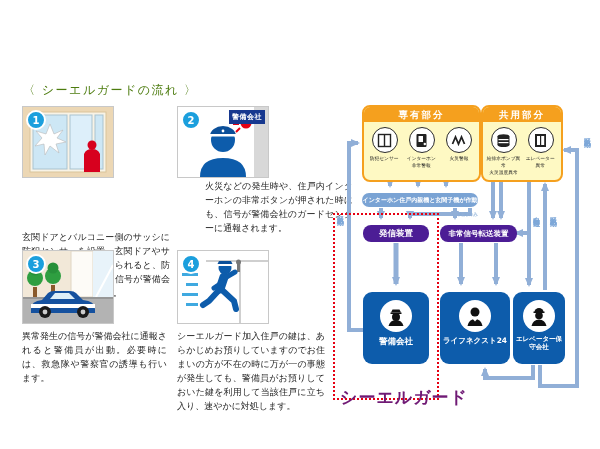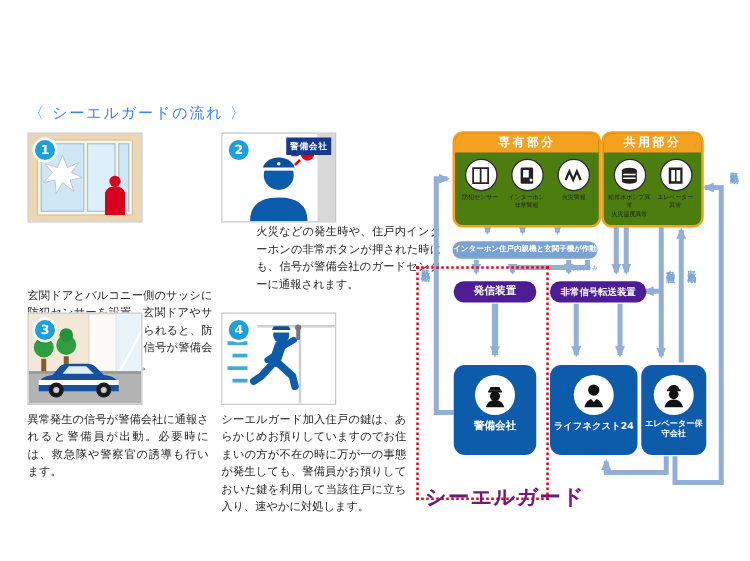--- a/index.html
+++ b/index.html
@@ -1,32 +1,32 @@
 <!DOCTYPE html>
 <html><head>
 <meta charset="utf-8">
 <style>
   html,body{margin:0;padding:0;background:#fff;}
   #stage{position:relative;width:600px;height:449px;background:#fff;overflow:hidden;
          font-family:"DejaVu Sans",sans-serif;}
   .abs{position:absolute;}
   
   #page-title{left:23px;top:82px;font-family:"DejaVu Serif",serif;font-size:12px;
-              color:#3b82f6;letter-spacing:1.5px;}
+              color:#4d7c0f;letter-spacing:1.5px;}
   .panel{position:absolute;width:90px;height:70px;border:1px solid #c8c8c8;overflow:hidden;background:#fff;}
   .badge-num{position:absolute;top:3px;left:3px;width:16px;height:16px;border-radius:50%;
              background:#1b9fdd;border:2px solid #fff;color:#fff;font-size:10px;font-weight:bold;
              display:flex;align-items:center;justify-content:center;z-index:3;}
   .caption{position:absolute;width:148px;font-size:9px;line-height:1.55;color:#1f1f1f;text-align:justify;}
   .cap-note{font-size:7px;color:#333;margin-top:1px;}
   .guard-badge{position:absolute;top:3px;right:3px;background:#17388f;color:#fff;
                font-size:7px;font-weight:bold;padding:2px 3px;z-index:3;letter-spacing:.5px;}
   
   #diagram{left:333px;top:90px;width:267px;height:330px;}
-  .obox{position:absolute;background:#4d7c0f;border:2px solid #f5a01e;border-radius:8px;overflow:hidden;}
+  .obox{position:absolute;background:#fef9c3;border:2px solid #f5a01e;border-radius:8px;overflow:hidden;}
   .obox-h{background:#f5a01e;color:#fff;font-size:9.5px;font-weight:bold;text-align:center;
           height:15px;line-height:15px;letter-spacing:2px;}
   .sensor-row{display:flex;justify-content:center;margin-top:5px;}
   .sensor{display:flex;flex-direction:column;align-items:center;width:37px;}
   .sensor-circle{width:24px;height:24px;border:1.5px solid #2b2b2b;border-radius:50%;
                  background:#fff;display:flex;align-items:center;justify-content:center;}
   .sensor-label{font-size:5px;line-height:1.35;color:#222;text-align:center;margin-top:2px;
                 white-space:pre-line;transform:scale(.95);}
   .bluebar{position:absolute;left:29px;top:103px;width:116px;height:14px;background:#7aa3d4;
            border-radius:7px;color:#fff;font-size:6px;font-weight:bold;text-align:center;line-height:14px;}

